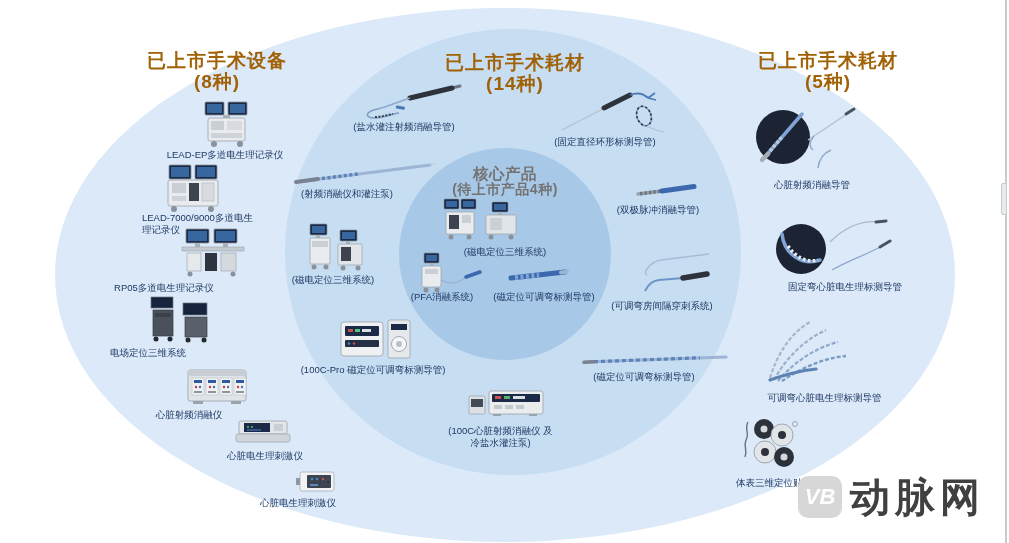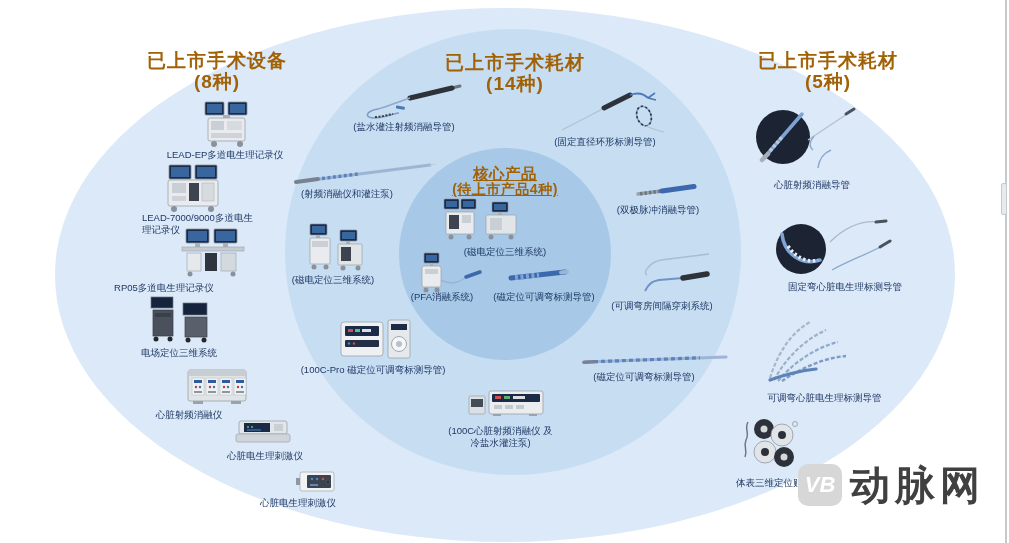--- a/index.html
+++ b/index.html
@@ -4,21 +4,21 @@
 <style>
   html,body{margin:0;padding:0;background:#fff;}
   #canvas{position:relative;width:1009px;height:543px;background:#fff;overflow:hidden;
           font-family:"Liberation Sans",sans-serif;}
   .ell{position:absolute;border-radius:50%;}
   .ring-outer{left:55px;top:8px;width:900px;height:534px;background:#dbe9f8;}
   .ring-middle{left:285px;top:29px;width:456px;height:446px;background:#c7ddf2;}
   .ring-core{left:399px;top:148px;width:212px;height:212px;background:#a7c8e7;}
   .t{position:absolute;text-align:center;font-weight:bold;color:#a16207;line-height:1.12;}
   .t-big{font-size:19px;letter-spacing:1px;}
-  .t-core{color:#a16207;font-size:15.5px;letter-spacing:.5px;text-decoration:underline;}
+  .t-core{color:#737373;font-size:15.5px;letter-spacing:.5px;}
   .t-core .sub{font-size:14px;}
   .lbl{position:absolute;font-size:9.5px;line-height:1.3;color:#1f3864;text-align:center;}
   .lbl.left{text-align:left;}
   .img{position:absolute;}
   .img svg{display:block;width:100%;height:100%;}
   .wm{position:absolute;display:flex;align-items:center;gap:8px;}
   .wm-logo{width:44px;height:42px;background:#d7d7d7;border-radius:10px;color:#fff;
            display:flex;align-items:center;justify-content:center;
            font-weight:bold;font-style:italic;font-size:22px;}
   .wm-text{font-size:40px;font-weight:bold;color:#404040;letter-spacing:5px;line-height:1;}
@@ -109,21 +109,21 @@
       <rect x="6" y="17" width="20" height="26" fill="#4a515d" stroke="#343b45" stroke-width="0.7"></rect>
       <rect x="8" y="20" width="16" height="4" fill="#394049"></rect>
       <rect x="36" y="10" width="24" height="12" fill="#16233c" stroke="#707882" stroke-width="0.7"></rect>
       <rect x="38" y="24" width="22" height="20" fill="#595f6b" stroke="#3a414b" stroke-width="0.7"></rect>
       <circle cx="9" cy="46" r="2.5" fill="#23272e"></circle>
         <circle cx="23" cy="46" r="2.5" fill="#23272e"></circle>
       <circle cx="41" cy="47" r="2.5" fill="#23272e"></circle>
         <circle cx="57" cy="47" r="2.5" fill="#23272e"></circle>
     </svg>
   </div>
-  <div class="lbl" style="left:119px;top:347px;width:120px;">电场定位三维系统</div>
+  <div class="lbl" style="left:88px;top:347px;width:120px;">电场定位三维系统</div>
 
   <div class="img" style="left:185px;top:367px;width:64px;height:40px;">
     <svg viewBox="0 0 64 40">
       <rect x="3" y="3" width="58" height="31" rx="2" fill="#e1e4e7" stroke="#98a0a8" stroke-width="0.8"></rect>
       <rect x="3" y="3" width="58" height="6" fill="#c7cdd3"></rect>
       <g>
         <rect x="7" y="11" width="12" height="17" fill="#eff1f3" stroke="#b3bac0" stroke-width="0.5"></rect>
         <rect x="9" y="13" width="8" height="3" fill="#2d5b9e"></rect>
           <circle cx="11" cy="20" r="1.2" fill="#c43d3d"></circle>
           <circle cx="15" cy="20" r="1.2" fill="#3e70b4"></circle>
@@ -389,21 +389,21 @@
         <circle cx="42" cy="19" r="4" fill="#2c313a"></circle>
       <circle cx="25" cy="36" r="11" fill="#e2e5e8" stroke="#8f979f" stroke-width="0.8"></circle>
         <circle cx="25" cy="36" r="4" fill="#2c313a"></circle>
       <circle cx="44" cy="41" r="10" fill="#2c313a"></circle>
         <circle cx="44" cy="41" r="3.5" fill="#d4d8dc"></circle>
       <circle cx="55" cy="8" r="2.5" fill="none" stroke="#8f979f" stroke-width="0.8"></circle>
     </svg>
   </div>
   <div class="lbl" style="left:719px;top:477px;width:110px;">体表三维定位贴片</div>
 
-  <div class="wm" style="left:798px;top:464px;">
+  <div class="wm" style="left:798px;top:476px;">
     <div class="wm-logo">VB</div>
     <div class="wm-text">动脉网</div>
   </div>
 
   <div class="edge-line"></div>
   <div class="sb-thumb"></div>
 
 </div>
 
 </body></html>

